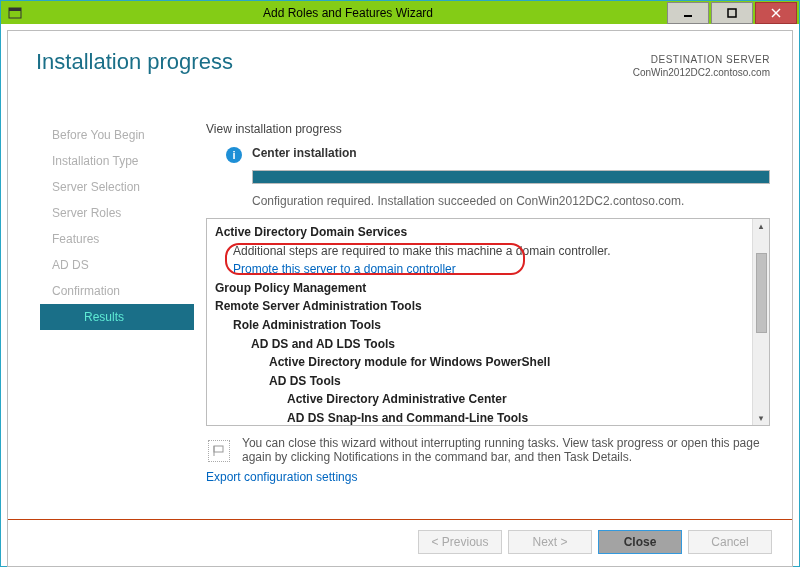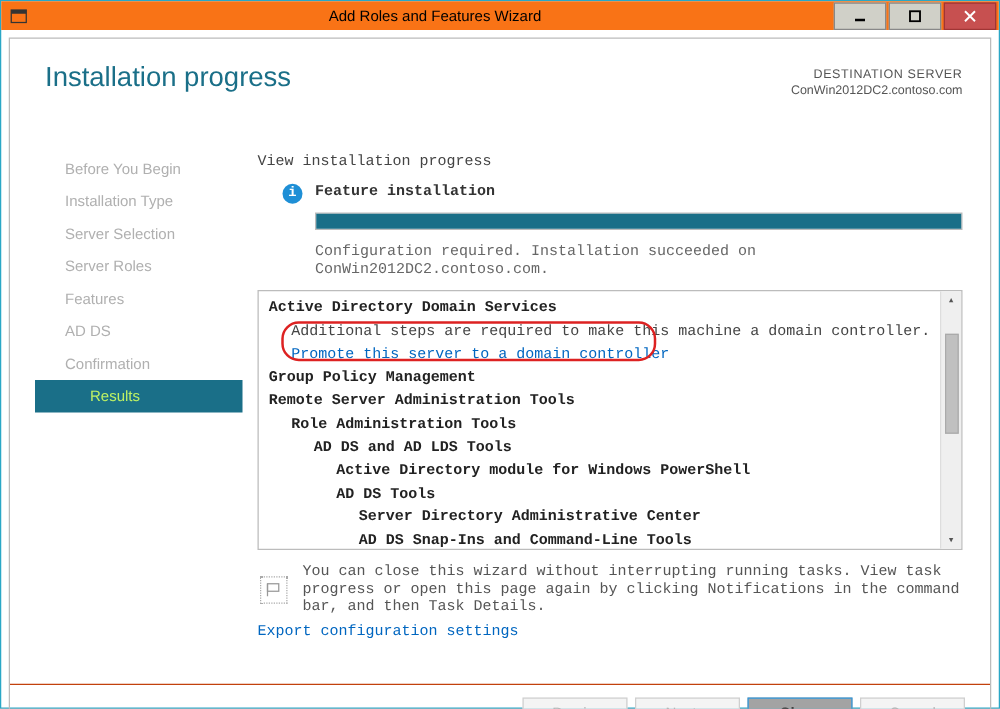--- a/index.html
+++ b/index.html
@@ -17,21 +17,21 @@
     height: 567px;
     background: #fff;
     border: 1px solid #2aa7c6;
     display: flex;
     flex-direction: column;
     box-shadow: 0 0 10px rgba(0,0,0,0.3);
   }
   
   .titlebar {
     height: 30px;
-    background: #f97316;
+    background: #84cc16;
     display: flex;
     align-items: center;
     color: #000;
     font-size: 12px;
   }
   .titlebar .icon-slot {
     width: 28px;
     display: flex;
     align-items: center;
     justify-content: center;
@@ -95,33 +95,32 @@
   
   .sidebar {
     width: 190px;
     padding-top: 14px;
     padding-left: 20px;
     font-size: 12px;
   }
   .step { padding: 6px 0 6px 24px; color: #b0b0b0; }
   .step.active {
     background: #1a6f88;
-    color: #bef264;
-    margin-left: 0;
+    color: #5eead4;
+    margin-left: 12px;
     padding-left: 44px;
     margin-right: 4px;
   }
   
   .content {
     flex: 1;
     padding: 14px 22px 4px 8px;
     display: flex;
     flex-direction: column;
     min-width: 0;
-    font-family: Liberation Mono, monospace;
   }
   .content-top-label { color: #444; margin-bottom: 10px; }
   .status-row {
     display: flex;
     align-items: flex-start;
     margin-left: 20px;
     gap: 10px;
   }
   .info-icon {
     width: 16px; height: 16px; border-radius: 50%;
@@ -271,40 +270,40 @@
         <div class="step">Confirmation</div>
         <div class="step active">Results</div>
       </div>
 
       <div class="content">
         <div class="content-top-label">View installation progress</div>
 
         <div class="status-row">
           <div class="info-icon">i</div>
           <div class="status-body">
-            <div class="status-title">Feature installation</div>
+            <div class="status-title">Center installation</div>
             <div class="progress">
               <div class="progress-fill" style="width:100%"></div>
             </div>
             <div class="status-msg">Configuration required. Installation succeeded on ConWin2012DC2.contoso.com.</div>
           </div>
         </div>
 
         <div class="tree-box">
           <div class="tree-content">
             <div class="t1 bold">Active Directory Domain Services</div>
             <div class="t2 note">Additional steps are required to make this machine a domain controller.</div>
             <div class="t2 link">Promote this server to a domain controller</div>
             <div class="t1 bold">Group Policy Management</div>
             <div class="t1 bold">Remote Server Administration Tools</div>
             <div class="t2 bold">Role Administration Tools</div>
             <div class="t3 bold">AD DS and AD LDS Tools</div>
             <div class="t4 bold">Active Directory module for Windows PowerShell</div>
             <div class="t4 bold">AD DS Tools</div>
-            <div class="t5 bold">Server Directory Administrative Center</div>
+            <div class="t5 bold">Active Directory Administrative Center</div>
             <div class="t5 bold">AD DS Snap-Ins and Command-Line Tools</div>
             <div class="circled" style="left:10px; top:20px; width:300px; height:32px;"></div>
           </div>
           <div class="tree-scroll">
             <div class="arrow">▴</div>
             <div class="thumb"></div>
             <div style="flex:1"></div>
             <div class="arrow">▾</div>
           </div>
         </div>

